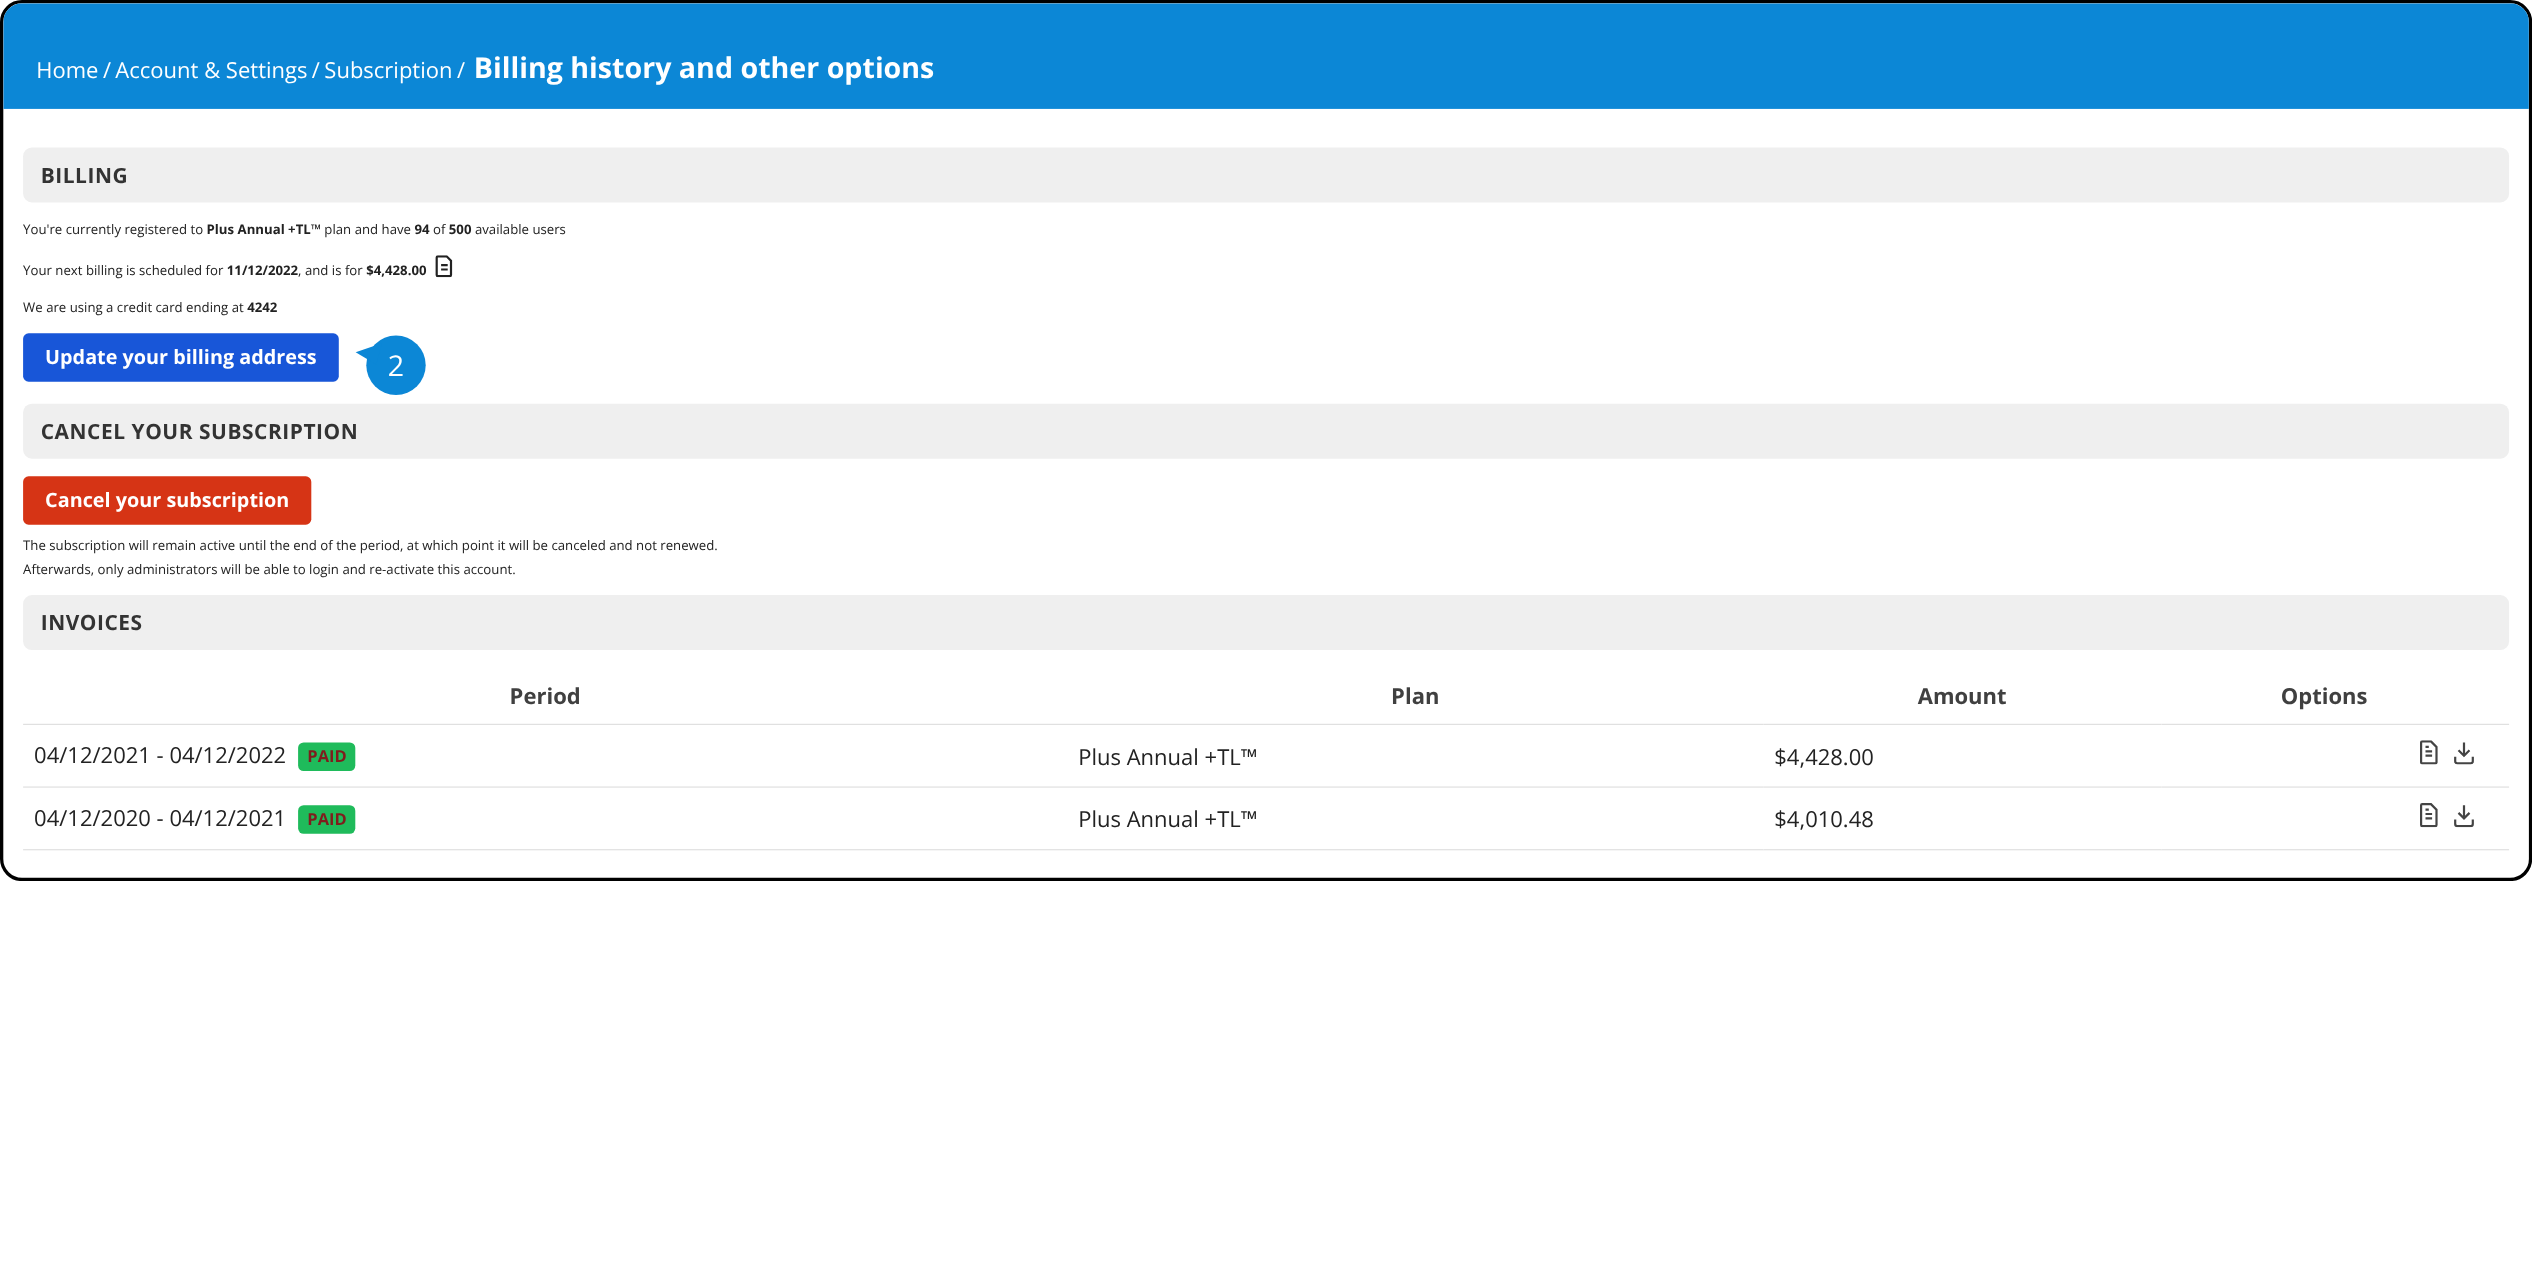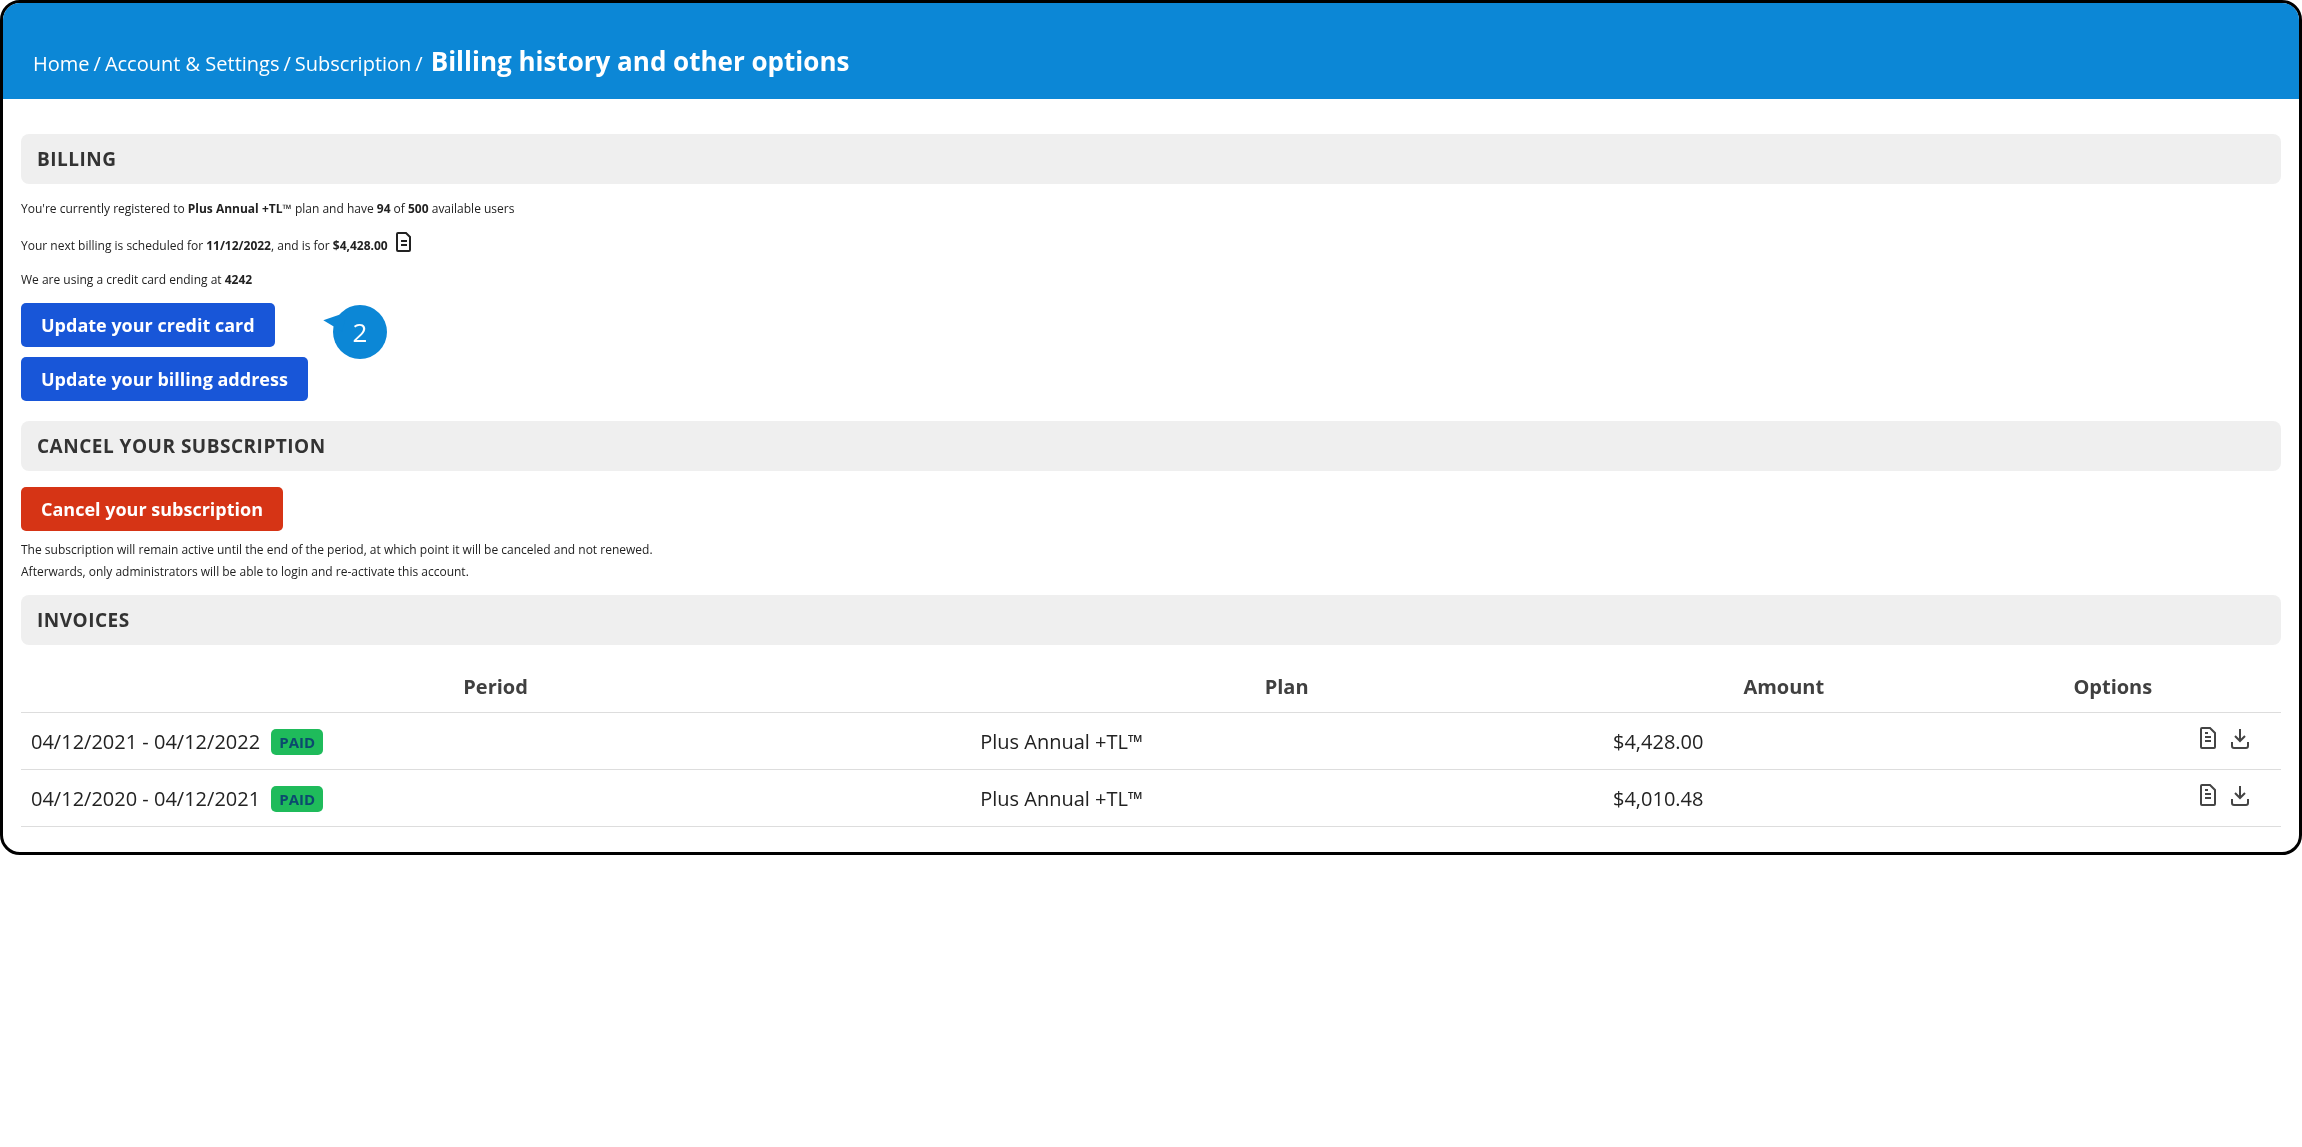--- a/index.html
+++ b/index.html
@@ -126,21 +126,21 @@
   }
   .col-period  { width: 42%; }
   .col-plan    { width: 28%; }
   .col-amount  { width: 16%; text-align: left;}
   .col-options { width: 14%; text-align: right; padding-right: 30px !important;}
   th.col-amount { text-align: left; }
   th.col-options { text-align: right; padding-right: 22px;}
   .badge {
     display: inline-block;
     background: #1fbb5b;
-    color: #0c4a6e;
+    color: #7f1d1d;
     font-size: 15px;
     font-weight: 700;
     padding: 3px 8px;
     border-radius: 5px;
     margin-left: 6px;
     vertical-align: 1px;
   }
   .icon-btn {
     display: inline-flex;
     cursor: pointer;
@@ -181,21 +181,20 @@
             <path d="M6 9h6M6 13h6"></path>
           </svg>
       </span>
     </p>
 
     <p class="info">
       <span>We are using a credit card ending at </span><span class="bold">4242</span>
     </p>
 
     <div class="btn-row">
-      <button class="btn btn-blue">Update your credit card</button>
       <button class="btn btn-blue">Update your billing address</button>
       <div class="callout">
         <span>2</span>
       </div>
     </div>
 
     
     <div class="section-header">
       <h2>CANCEL YOUR SUBSCRIPTION</h2>
     </div>

